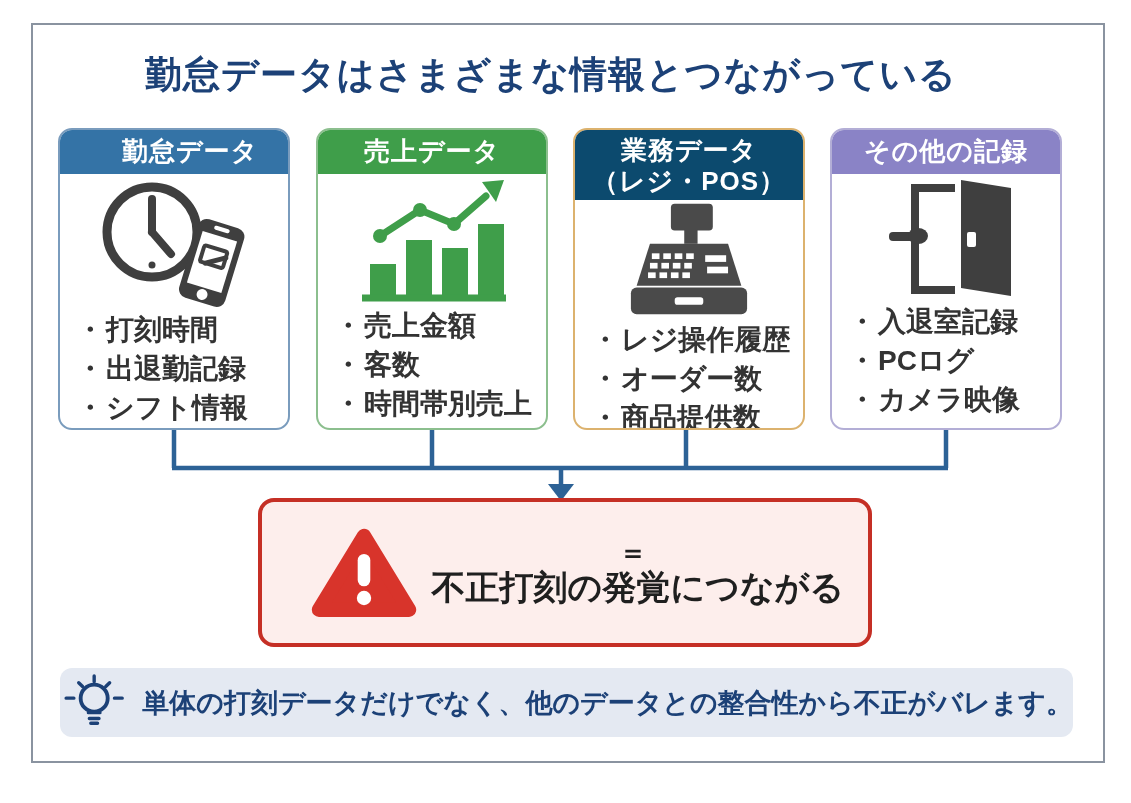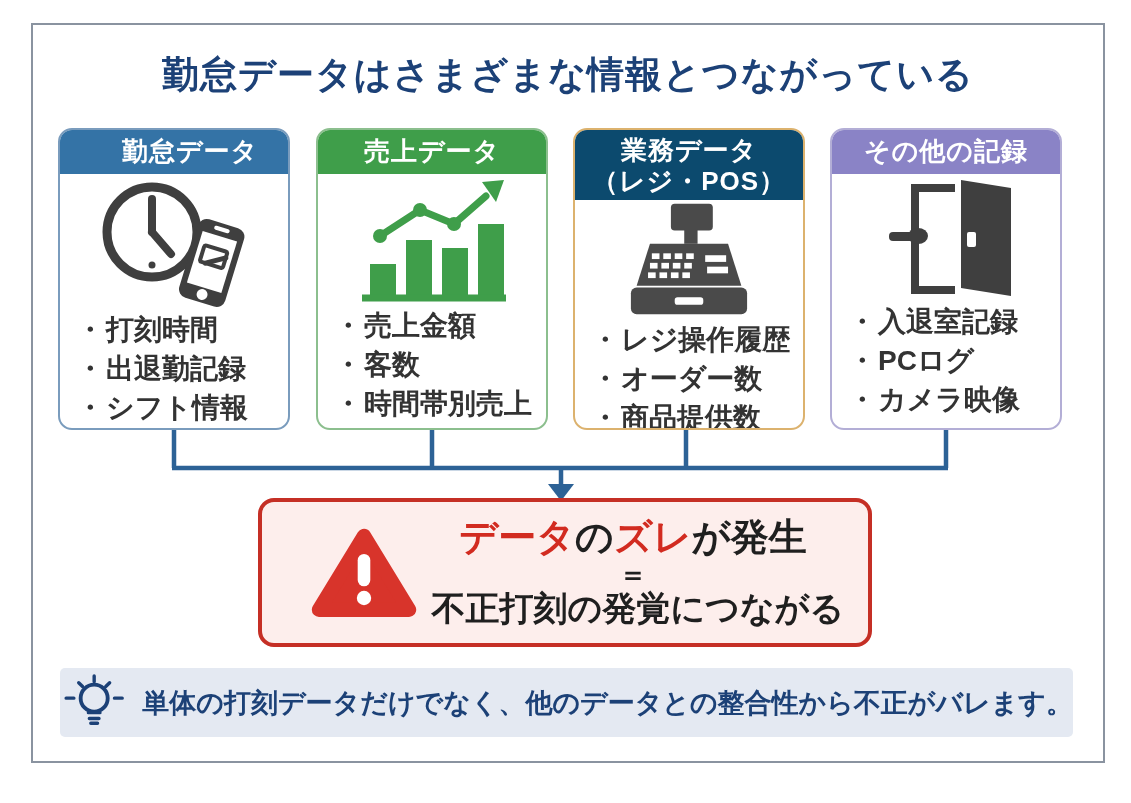--- a/index.html
+++ b/index.html
@@ -3,21 +3,21 @@
 <meta charset="utf-8">
 <style>
   * { margin:0; padding:0; box-sizing:border-box; }
   html,body { width:1131px; height:803px; background:#ffffff;
     font-family:"Liberation Sans","DejaVu Sans",sans-serif; }
   #stage { position:relative; width:1131px; height:803px; background:#ffffff; overflow:hidden; }
 
   .frame { position:absolute; left:31px; top:23px; width:1074px; height:740px;
     border:2px solid #8a93a0; background:#ffffff; }
 
-  .title { position:absolute; left:31px; top:50px; width:1074px; text-align:center;
+  .title { position:absolute; left:14px; top:50px; width:1074px; text-align:center;
     font-size:37px; font-weight:800; color:#1c4177; letter-spacing:1px; }
 
   
   .card { position:absolute; top:128px; height:302px; width:232px;
     background:#ffffff; border-radius:14px; display:flex; flex-direction:column;
     overflow:hidden; }
   .card-1 { left:58px;  border:2px solid #7a9cbd; }
   .card-2 { left:316px; border:2px solid #8cbf8e; }
   .card-3 { left:573px; border:2px solid #dcb26e; }
   .card-4 { left:830px; border:2px solid #b3aed6; }
@@ -48,21 +48,21 @@
     justify-content:center; margin-right:20px; }
   .headline { font-size:38px; font-weight:800; line-height:1.15; white-space:nowrap; }
   .seg-red { color:#d22b20; }
   .seg-dark { color:#1f1f1f; }
   .equals { font-size:28px; font-weight:800; color:#1f1f1f; line-height:1.05; }
   .conclusion { font-size:34px; font-weight:800; color:#1f1f1f; line-height:1.15;
     white-space:nowrap;margin-left:10px; }
 
   
   .note { position:absolute; left:60px; top:668px; width:1013px; height:69px;
-    background:#e4e9f2; border-radius:5px; display:flex; align-items:center;
+    background:#e4e9f2; border-radius:12px; display:flex; align-items:center;
     justify-content:center; gap:14px; }
   .note-text { font-size:27px; font-weight:700; color:#1c4177; white-space:nowrap; }
 </style>
 </head>
 <body>
 
 <div id="stage">
   <div class="frame"></div>
 
   <div class="title">勤怠データはさまざまな情報とつながっている</div>
@@ -191,23 +191,20 @@
 
   <div class="result-box">
     <div class="warn-wrap">
       <svg width="108" height="100" viewBox="0 0 120 110">
         <polygon points="60,16 110,98 10,98" fill="#d8342b" stroke="#d8342b" stroke-width="16" stroke-linejoin="round"></polygon>
         <rect x="53" y="36" width="14" height="36" rx="7" fill="#ffffff"></rect>
         <circle cx="60" cy="85" r="8" fill="#ffffff"></circle>
       </svg>
     </div>
     <div class="result-text">
-      <div class="headline">
-        <span class="seg-red">データ</span><span class="seg-dark">の</span><span class="seg-red">ズレ</span><span class="seg-dark">が発生</span>
-      </div>
       <div class="equals">＝</div>
       <div class="conclusion">不正打刻の発覚につながる</div>
     </div>
   </div>
 
   <div class="note">
     <svg width="70" height="58" viewBox="0 0 70 60">
       <circle cx="35" cy="25" r="14" fill="none" stroke="#1c4177" stroke-width="4"></circle>
       <path d="M29,40 h12 M30,46 h10 M31.5,51 h7" stroke="#1c4177" stroke-width="3.5" fill="none" stroke-linecap="round"></path>
       <path d="M35,2 v6 M19,9 l4,4 M51,9 l-4,4 M6,25 h8 M56,25 h8" stroke="#1c4177" stroke-width="3.5" stroke-linecap="round"></path>

